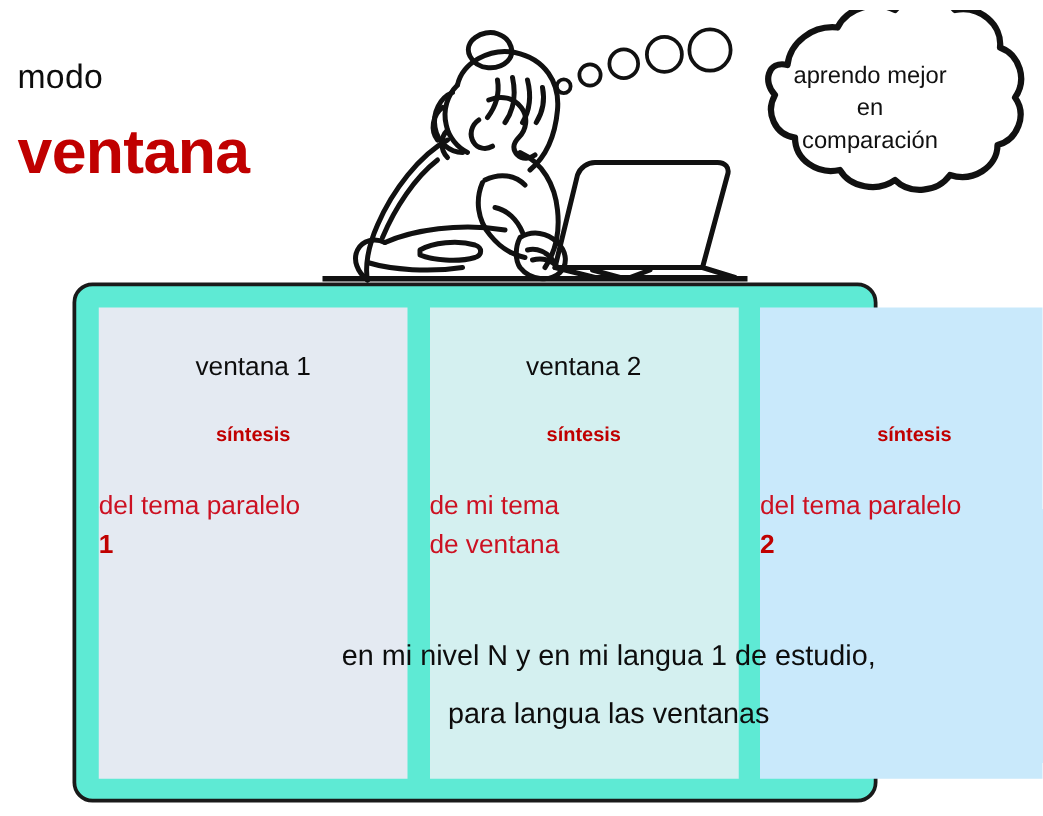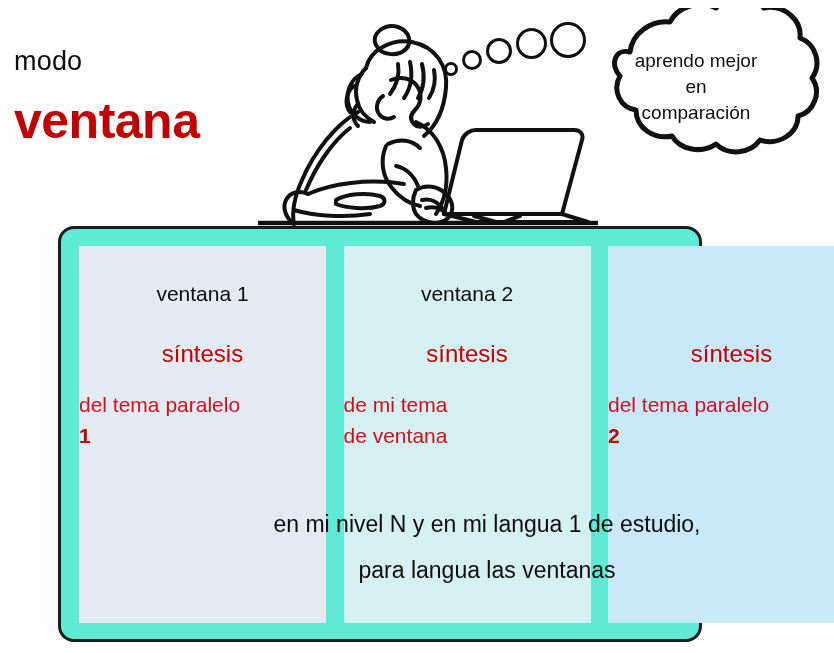--- a/index.html
+++ b/index.html
@@ -133,22 +133,22 @@
     font-size: 21px;
     color: #0d0d0d;
   }
 
   .col-sintesis {
     position: absolute;
     left: 0;
     top: 94px;
     width: 100%;
     text-align: center;
-    font-size: 24px;
-    font-weight: normal;
+    font-size: 16px;
+    font-weight: bold;
     color: #c00000;
   }
 
   .col-detail {
     position: absolute;
     left: 0;
     top: 143px;
     width: 100%;
     text-align: left;
     font-size: 21px;

